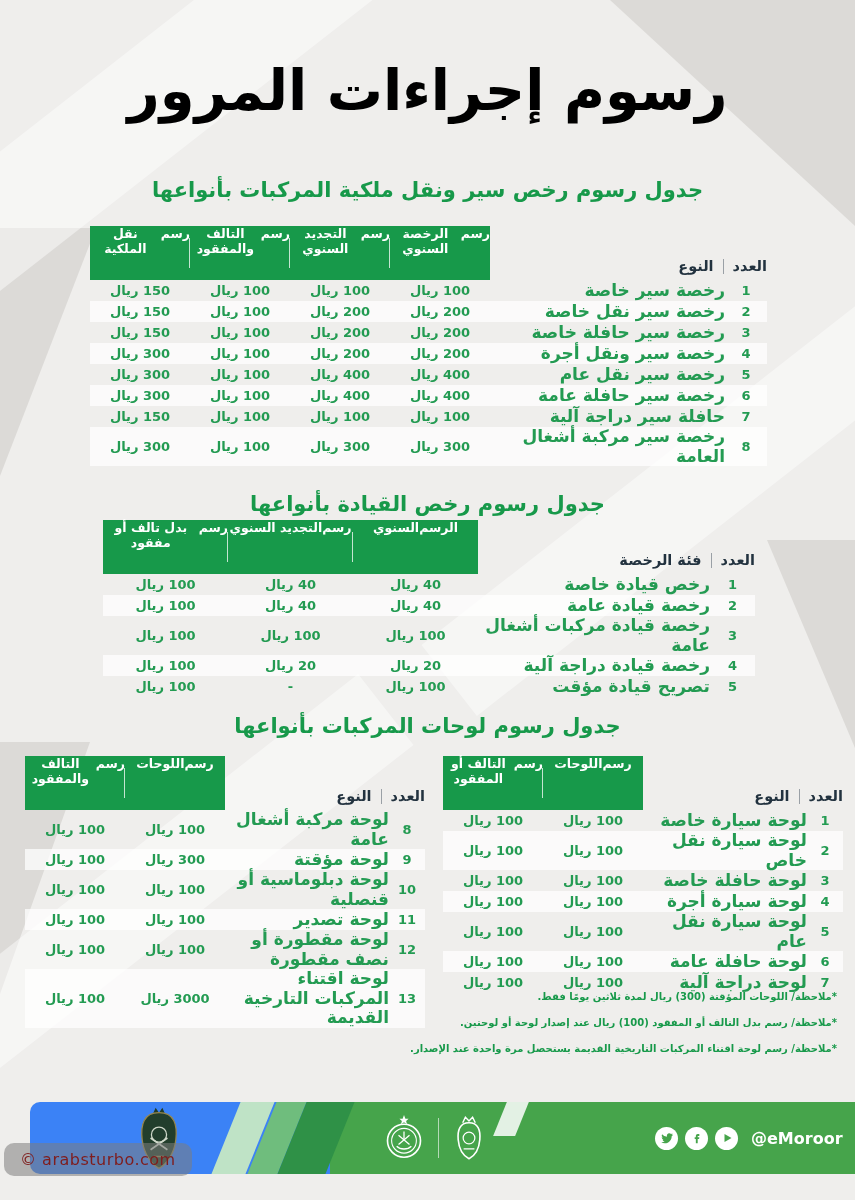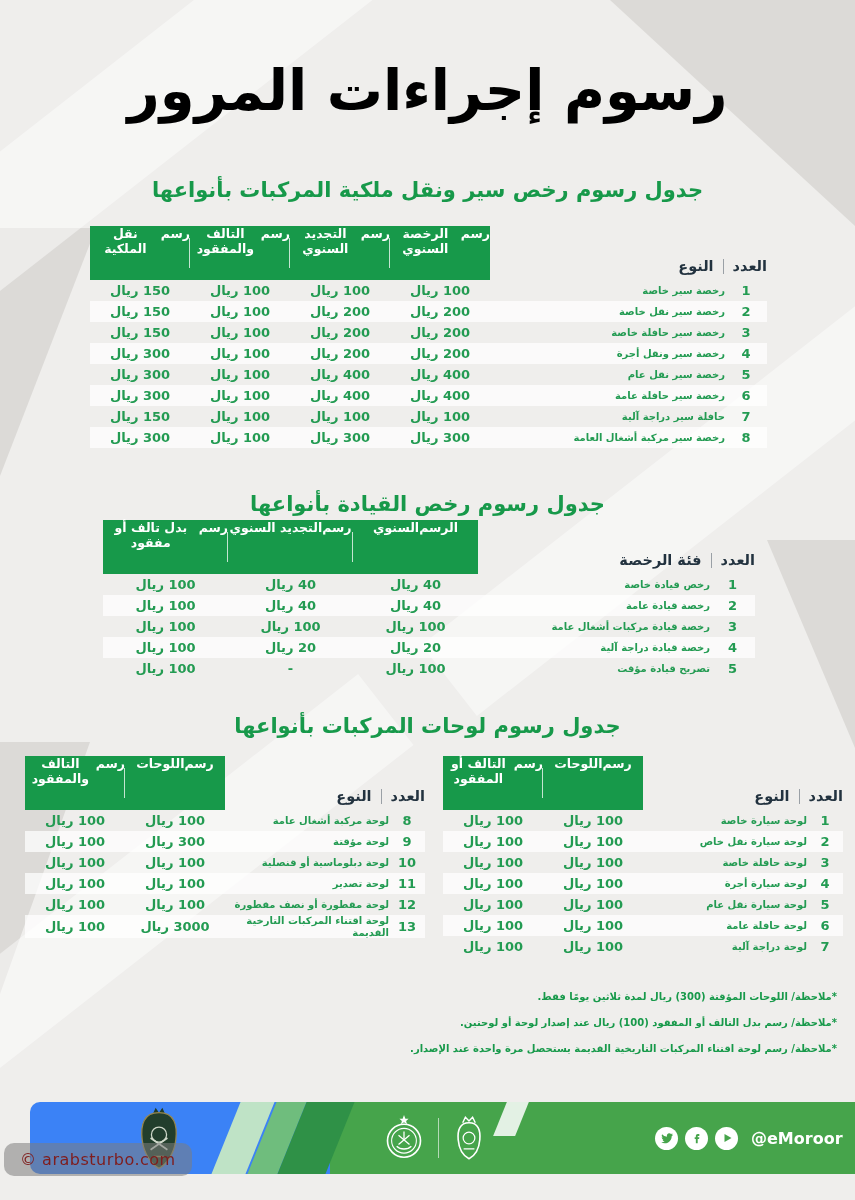--- a/index.html
+++ b/index.html
@@ -33,21 +33,21 @@
   .green-bar{position:absolute;left:0;top:0;height:54px;display:flex;background:#17994a;}
   .fee-h{width:var(--wf);display:flex;justify-content:center;align-items:flex-start;
     color:#fff;font-weight:bold;font-size:12.5px;line-height:15px;position:relative;text-align:center;}
   .fee-h + .fee-h::before{content:"";position:absolute;right:0;top:22%;height:56%;width:1px;background:rgba(255,255,255,.75);}
   .head-right{position:absolute;right:0;bottom:6px;display:flex;align-items:center;gap:9px;
     color:#22323f;font-weight:bold;font-size:14.5px;}
   .hdiv{width:1px;height:15px;background:#9aa0a6;display:inline-block;}
   .trow{display:flex;align-items:center;min-height:21px;}
   .trow:nth-child(even){background:rgba(255,255,255,.72);}
   .c-num{width:var(--wn);text-align:center;color:#239b52;font-weight:bold;font-size:13px;flex:none;}
-  .c-type{width:var(--wt);text-align:right;color:#239b52;font-weight:bold;font-size:10px;
+  .c-type{width:var(--wt);text-align:right;color:#239b52;font-weight:bold;font-size:17px;
     line-height:1.15;flex:none;padding-left:4px;box-sizing:border-box;}
   .c-fee{width:var(--wf);text-align:center;color:#239b52;font-weight:bold;font-size:13px;flex:none;}
 
   .tbl-vehicle{top:226px;right:88px;width:677px;--wn:42px;--wt:235px;--wf:100px;}
   .tbl-vehicle .green-bar{width:400px;}
   .tbl-driving{top:520px;right:100px;width:652px;--wn:45px;--wt:232px;--wf:125px;}
   .tbl-driving .green-bar{width:375px;}
   .plates-wrap{position:absolute;top:756px;right:12px;left:25px;display:flex;justify-content:space-between;}
   .tbl-plates{position:relative;width:400px;--wn:36px;--wt:164px;--wf:100px;}
   .tbl-plates .green-bar{width:200px;}

